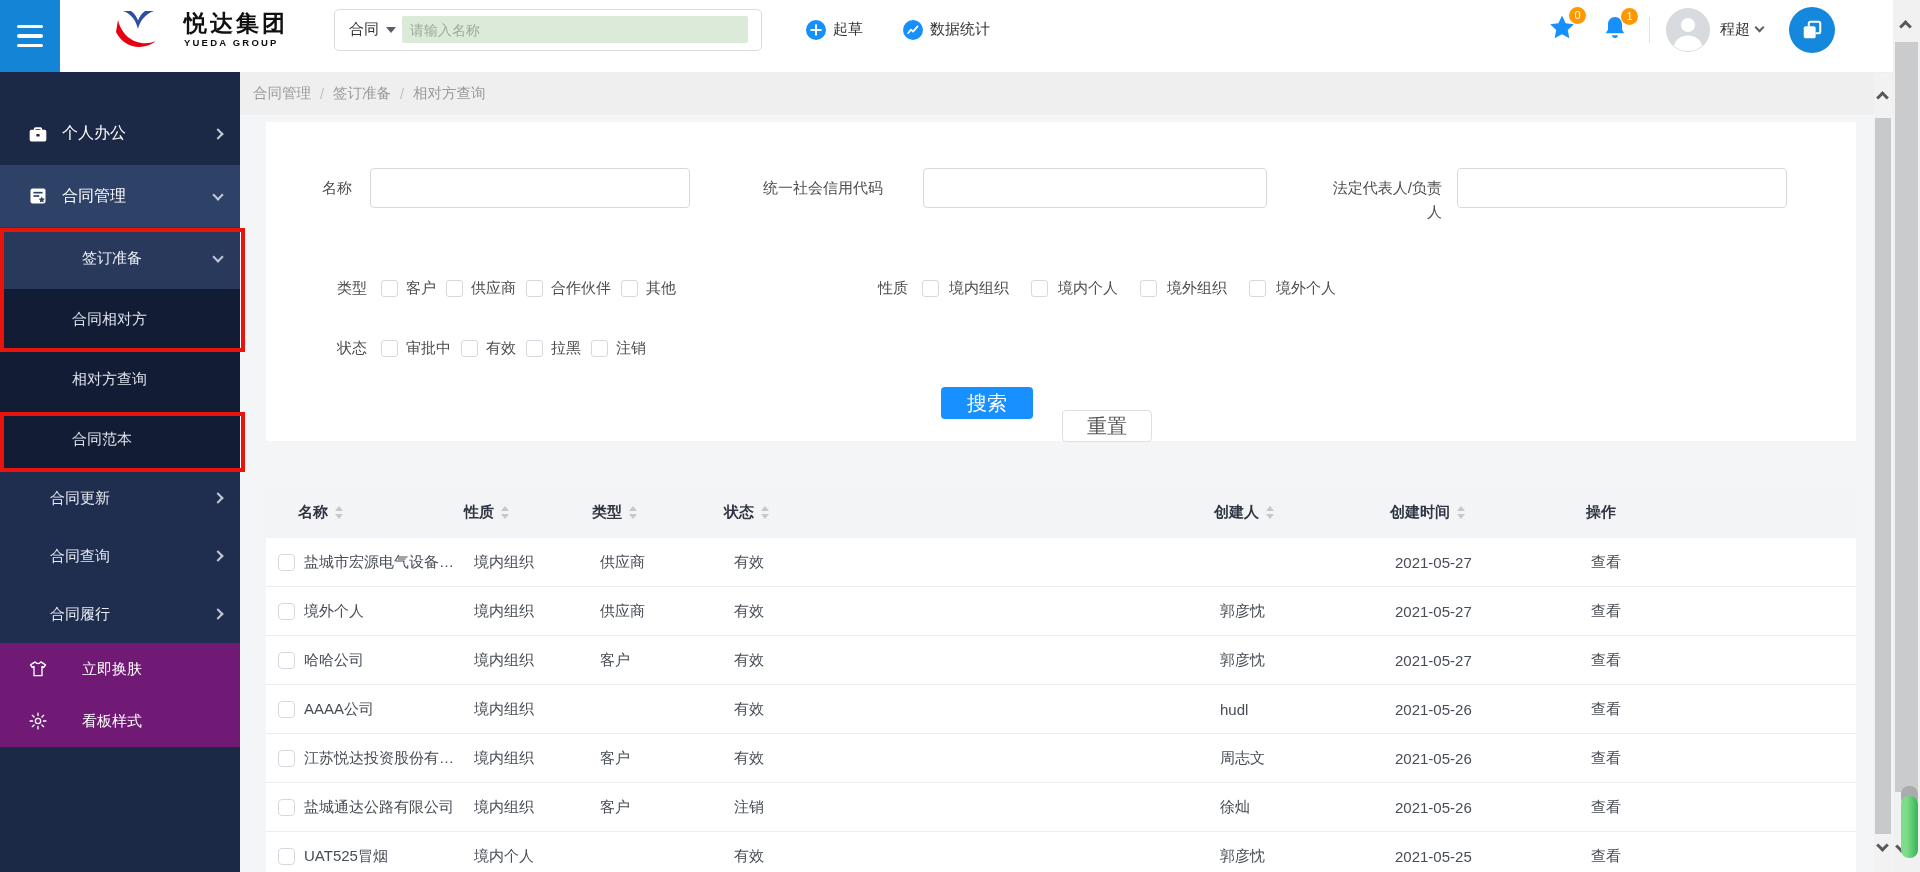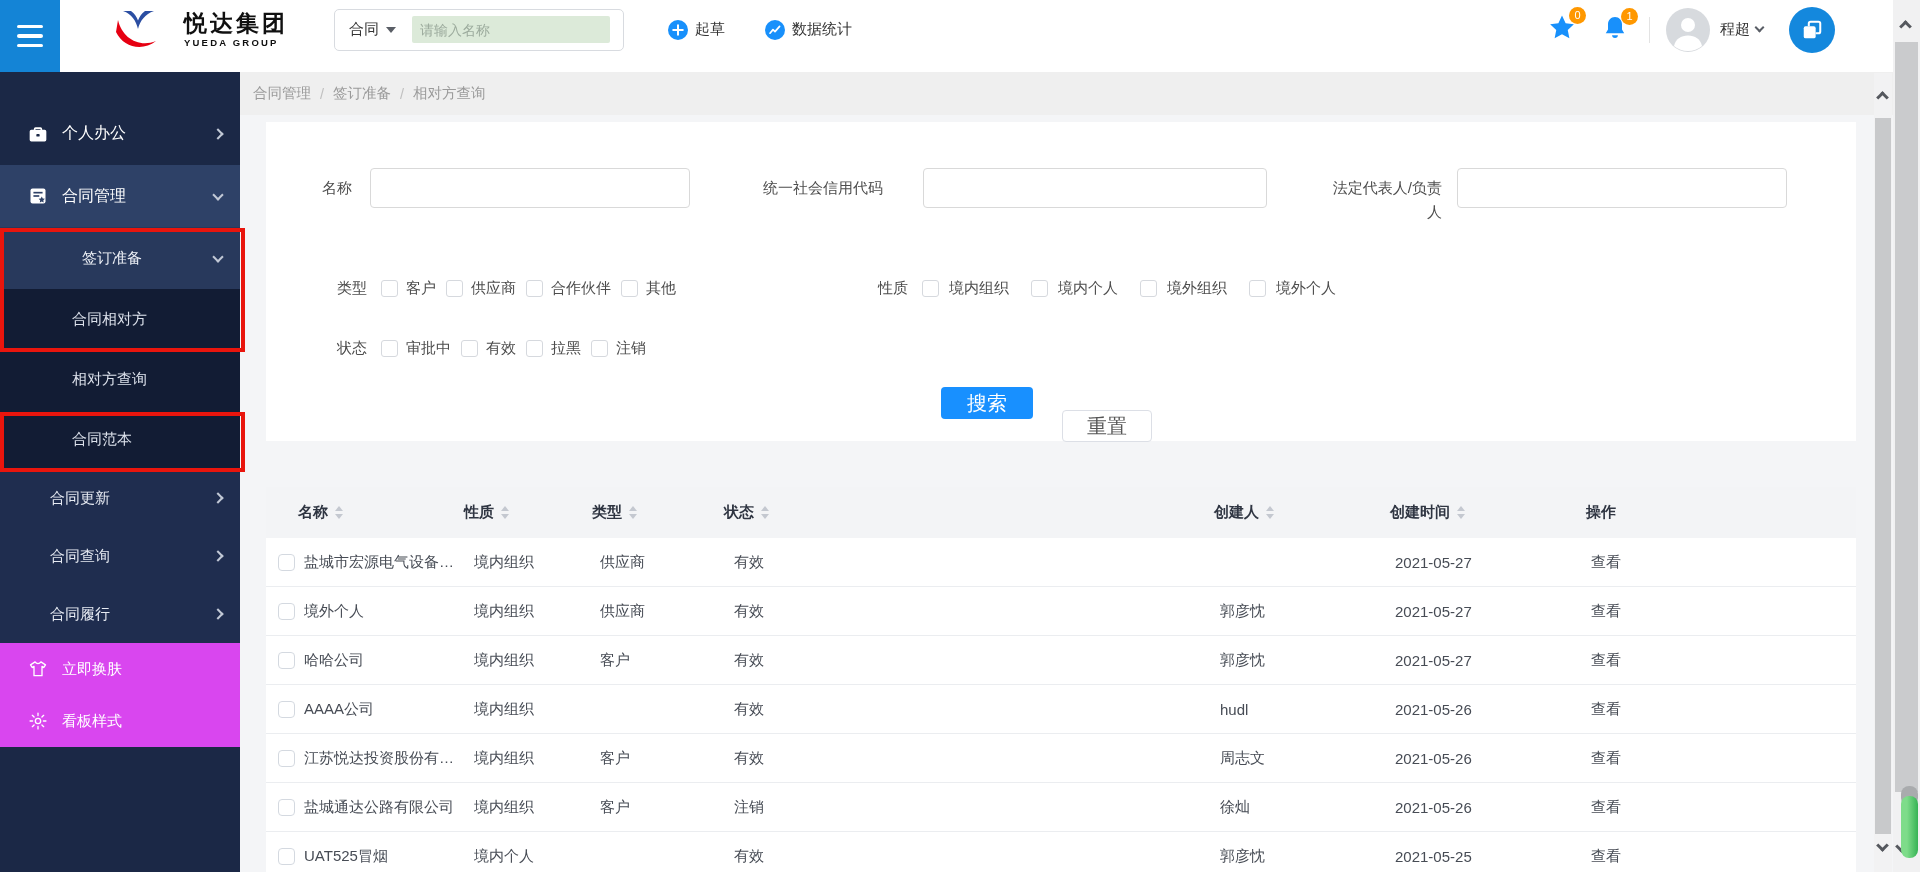--- a/index.html
+++ b/index.html
@@ -19,27 +19,27 @@
     position:absolute; left:0; top:0; width:60px; height:72px;
     background:#1484d6; z-index:40; display:flex; flex-direction:column;
     justify-content:center; align-items:center; gap:6px; cursor:pointer;
   }
   .hamburger i { display:block; width:26px; height:3.5px; background:#fff; border-radius:2px; }
   .logo { display:flex; align-items:center; gap:20px; }
   .logo-text { display:flex; flex-direction:column; line-height:1; }
   .logo-cn { font-size:23px; font-weight:bold; letter-spacing:3px; color:#101010; }
   .logo-en { font-size:9.5px; font-weight:bold; letter-spacing:2.2px; color:#101010; margin-top:3px; }
   .hdr-search {
-    margin-left:46px; width:290px; height:42px; border:1px solid #d8dbe0;
+    margin-left:46px; width:428px; height:42px; border:1px solid #d8dbe0;
     border-radius:5px; display:flex; align-items:center; padding:0 13px 0 14px;
   }
   .hdr-search-cat { display:flex; align-items:center; gap:7px; font-size:15px; color:#333; cursor:pointer; }
   .caret-down { width:0; height:0; border-left:5px solid transparent; border-right:5px solid transparent; border-top:6px solid #5a5e66; }
   .hdr-input {
-    margin-left:16px; flex:1; height:27px; border:none; outline:none;
+    margin-left:6px; flex:1; height:27px; border:none; outline:none;
     background:#dcead9; font-size:14px; color:#41514a; padding:0 8px; border-radius:2px;
   }
   .hdr-input::placeholder { color:#9cab9d; }
   .hdr-action { display:flex; align-items:center; gap:7px; font-size:15px; color:#333; cursor:pointer; }
   .hdr-action.draft { margin-left:44px; }
   .hdr-action.stats { margin-left:40px; }
   .hdr-right { margin-left:auto; display:flex; align-items:center; }
   .badge-wrap { position:relative; cursor:pointer; }
   .badge {
     position:absolute; top:-6px; right:-9px; min-width:17px; height:17px;
@@ -62,21 +62,21 @@
   .si .ic { width:20px; height:20px; margin-right:14px; display:flex; align-items:center; }
   .i-top { height:63px; padding-left:28px; }
   .i-grp { height:62px; }
   .i-sub { height:60px; padding-left:72px; font-size:15px; color:#dde2ec; }
   .i-l2  { height:58px; padding-left:50px; font-size:15px; color:#e6eaf2; }
   .i-util{ height:52px; padding-left:28px; font-size:15px; }
   .bg-hl   { background:#2e4167; padding-left:28px; }
   .bg-hl2  { background:#28395c; padding-left:82px; font-size:15px; color:#eef1f7; }
   .bg-dark { background:#121c34; }
   .bg-mid  { background:#1f2d4f; }
-  .bg-util { background:#d946ef; }
+  .bg-util { background:#701a75;gap:20px; }
   .si .side-chev { position:absolute; right:18px; border-color:#c2c9d6; border-width:2px 2px 0 0; width:8px; height:8px; }
   .side-chev.right { transform:rotate(45deg); }
   .side-chev.down { transform:rotate(135deg); margin-top:-3px; }
   .red-box { position:absolute; left:0; width:245px; border:4px solid #e9150d; z-index:30; pointer-events:none; }
   .red-box.b1 { top:156px; height:124px; }
   .red-box.b2 { top:340px; height:60px; }
   
   .main { position:absolute; left:240px; top:72px; width:1680px; height:800px; background:#f4f5f7; }
   .breadcrumb {
     position:absolute; left:0; top:0; width:100%; height:43px; background:#efefef;

